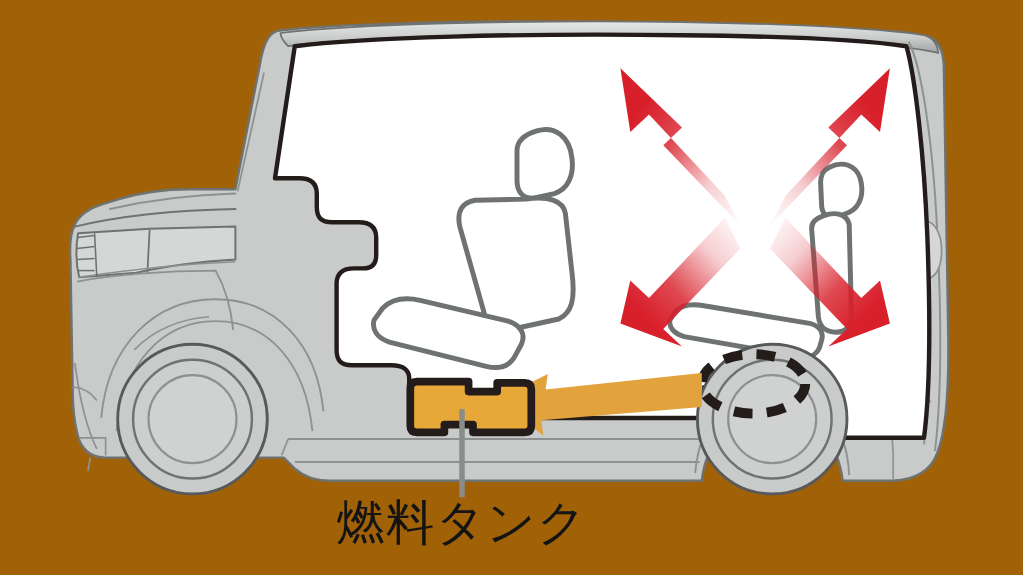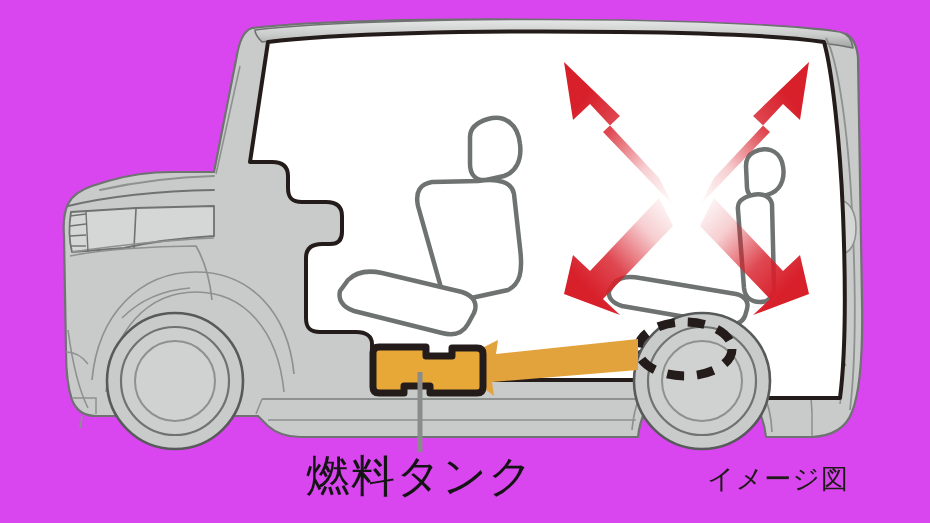--- a/index.html
+++ b/index.html
@@ -13,21 +13,21 @@
     position: relative;
     overflow: hidden;
     font-family: "DejaVu Sans", "Liberation Sans", sans-serif;
   }
   #stage {
     position: absolute;
     left: 0;
     top: 0;
     width: 930px;
     height: 523px;
-    background: #d946ef;
+    background: #a16207;
   }
   #diagram {
     position: absolute;
     left: 0;
     top: 0;
     width: 930px;
     height: 523px;
     display: block;
   }
   .label-text {
@@ -304,15 +304,14 @@
              L 379,393
              C 375,393 373,391 373,387
              L 373,353
              C 373,349 375,347 379,347 Z" fill="#e8a838" stroke="#241c1a" stroke-width="7" stroke-linejoin="round"></path>
 
     <line x1="420" y1="372" x2="420" y2="452" stroke="#8a8c8b" stroke-width="5"></line>
   </svg>
 
   <div class="label-text" id="fuel-tank-label">燃料タンク</div>
 
-  <div class="label-text" id="image-note-label">イメージ図</div>
 
 </div>
 
 </body></html>

